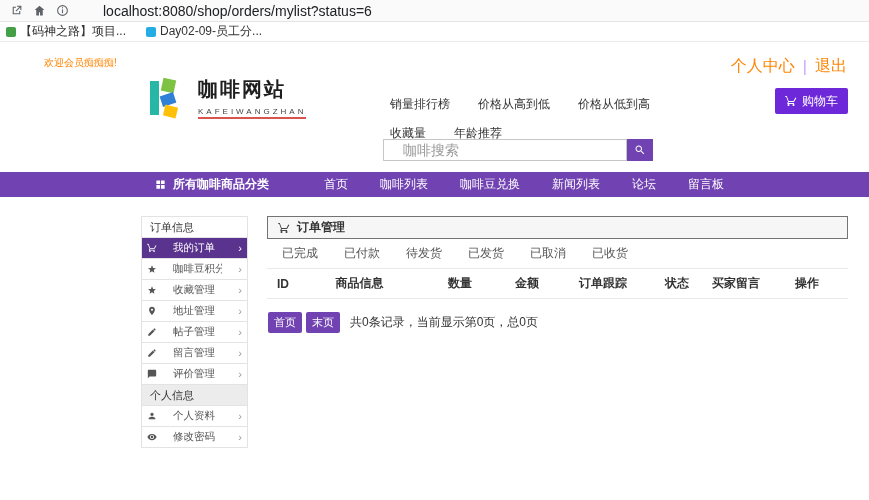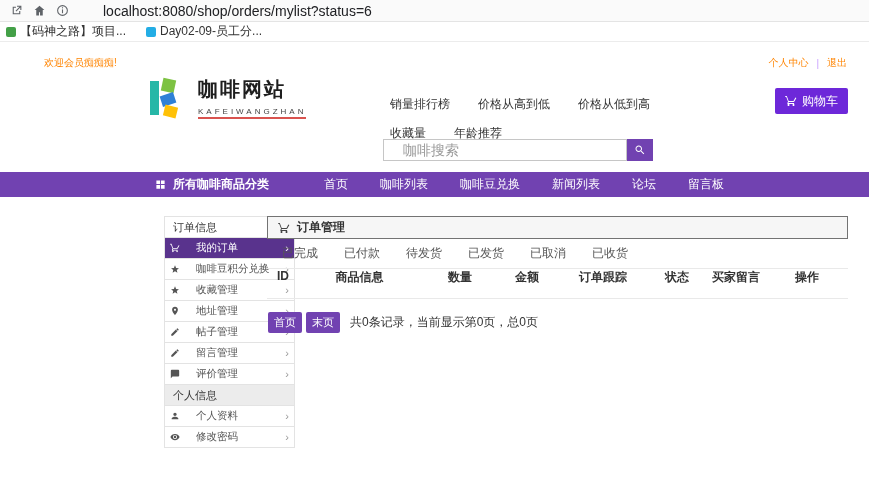--- a/index.html
+++ b/index.html
@@ -14,21 +14,21 @@
   .url-text { font-size:14px; color:#202124;margin-left:24px; }
   .bookmarks { position:absolute; top:22px; left:0; width:869px; height:20px; background:#fff;
                border-bottom:1px solid #ececec; display:flex; align-items:center; gap:20px; padding:0 6px; }
   .bm { display:flex; align-items:center; gap:4px; font-size:12px; color:#333; cursor:pointer; }
   .fav { width:10px; height:10px; border-radius:2px; display:inline-block; }
   .fav1 { background:#43a047; }
   .fav2 { background:#23ade5; }
 
   
   .welcome { position:absolute; left:44px; top:56px; font-size:10px; color:#ff8400; }
-  .top-links { position:absolute; right:22px; top:56px; font-size:10px; color:#ff8400;
+  .top-links { position:absolute; right:22px; top:56px; font-size:16px; color:#ff8400;
                display:flex; align-items:center; gap:8px; }
   .top-links a { color:#ff8400; text-decoration:none; cursor:pointer; }
   .top-sep { color:#c9a0ff; }
 
   
   .logo { position:absolute; left:148px; top:77px; display:flex; align-items:center; gap:8px; }
   .logo-mark { position:relative; width:42px; height:42px; }
   .lm { position:absolute; }
   .lm1 { left:2px; top:4px; width:9px; height:34px; background:#26b7a7; }
   .lm2 { left:14px; top:2px; width:13px; height:13px; background:#7dc242; transform:rotate(12deg); }
@@ -59,21 +59,21 @@
 
   
   .navbar { position:absolute; left:0; top:172px; width:869px; height:25px; background:#7142b1;
             display:flex; align-items:center; color:#fff; font-size:12px; }
   .cat { margin-left:155px; display:flex; align-items:center; gap:7px; font-weight:bold; cursor:pointer; }
   .cat .ic { width:11px; height:11px; }
   .nav-links { display:flex; margin-left:55px; gap:32px; }
   .nav-links a { color:#fff; text-decoration:none; cursor:pointer; }
 
   
-  .sidebar { position:absolute; left:164px; top:216px; width:131px; font-size:11px; color:#444;
+  .sidebar { position:absolute; left:141px; top:216px; width:107px; font-size:11px; color:#444;
              border:1px solid #e3e3e3; border-bottom:none; background:#fff; }
   .side-header { height:21px; display:flex; align-items:center; padding:0 8px;
                  border-bottom:1px solid #e3e3e3; color:#333; }
   .side-header.gray { background:#ececec; }
   .side-item { height:21px; display:flex; align-items:center; gap:16px; padding:0 5px;
                border-bottom:1px solid #e3e3e3; cursor:pointer; color:#555; white-space:nowrap; }
   .side-item .ic { width:10px; height:10px; flex:0 0 auto; }
   .side-item .lbl { overflow:hidden; font-size:10.5px; }
   .side-item .chev { margin-left:auto; color:#999; font-size:11px; line-height:1; }
   .side-item.active { background:#59338d; color:#fff; }
@@ -81,21 +81,21 @@
 
   
   .panel-header { position:absolute; left:267px; top:216px; width:581px; height:23px; background:#f6f6f6;
                   border:1px solid #737373; display:flex; align-items:center; gap:7px; padding-left:10px;
                   font-size:12px; font-weight:bold; color:#333; }
   .panel-header .ic { width:12px; height:12px; color:#444; }
   .tabs { position:absolute; left:267px; top:239px; width:581px; height:30px;
           border-bottom:1px solid #e9e9e9; display:flex; align-items:stretch; padding-left:2px; }
   .tab { padding:0 13px; font-size:12px; color:#555; display:flex; align-items:center; cursor:pointer; }
   .thead { position:absolute; left:267px; top:269px; width:581px; height:30px;
-           border-bottom:1px solid #e9e9e9; display:flex; align-items:flex-start;
+           border-bottom:1px solid #e9e9e9; display:flex; align-items:center;
            font-size:12px; font-weight:bold; color:#333; }
   .th { text-align:center; }
   .th-id { width:40px; text-align:left; padding-left:10px; }
   .th-info { width:105px; } .th-qty { width:96px; } .th-amt { width:38px; }
   .th-track { width:114px; } .th-state { width:34px; } .th-msg { width:84px; } .th-op { width:58px; }
 
   
   .pagination { position:absolute; left:268px; top:312px; display:flex; align-items:center; gap:4px;
                 font-size:12px; color:#333; }
   .pg-btn { background:#7142b1; color:#fff; font-size:11px; padding:3px 6px; border-radius:2px;

